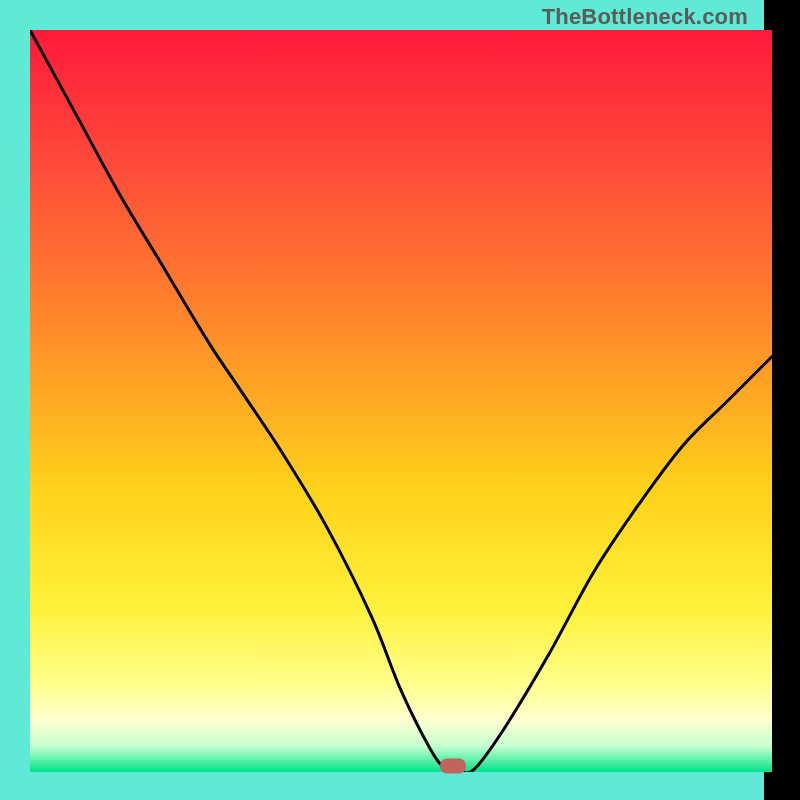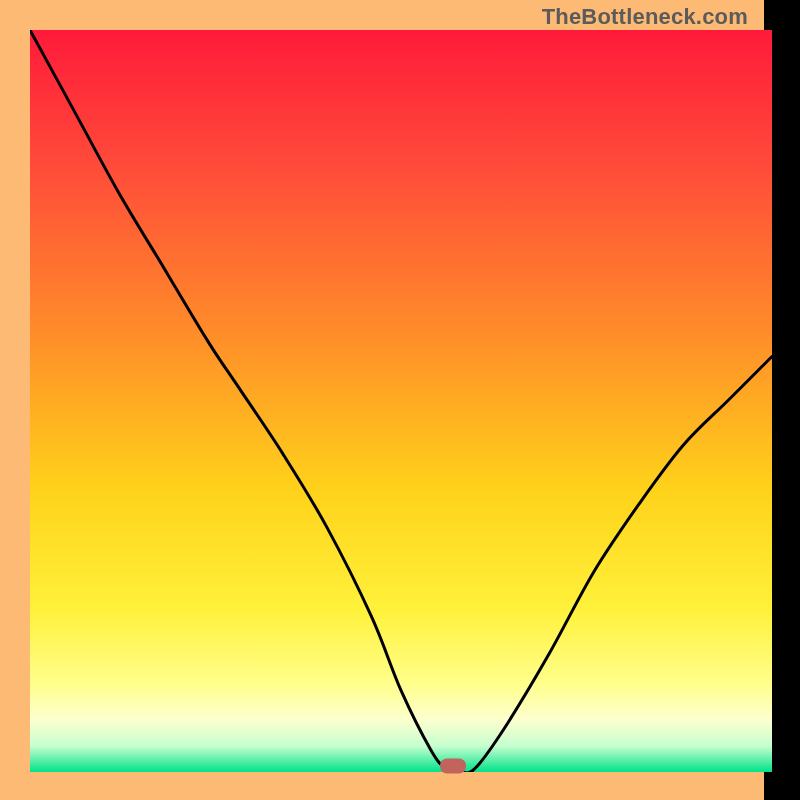--- a/index.html
+++ b/index.html
@@ -8,21 +8,21 @@
     width: 800px;
     height: 800px;
     background: #000;
     font-family: Arial, Helvetica, sans-serif;
     overflow: hidden;
   }
   .frame {
     position: relative;
     width: 764px;
     height: 800px;
-    background: #fdba74;
+    background: #5eead4;
   }
   .watermark {
     position: absolute;
     top: 4px;
     right: 16px;
     color: #5b5b5b;
     font-size: 22px;
     font-weight: 600;
     letter-spacing: 0.2px;
     user-select: none;

